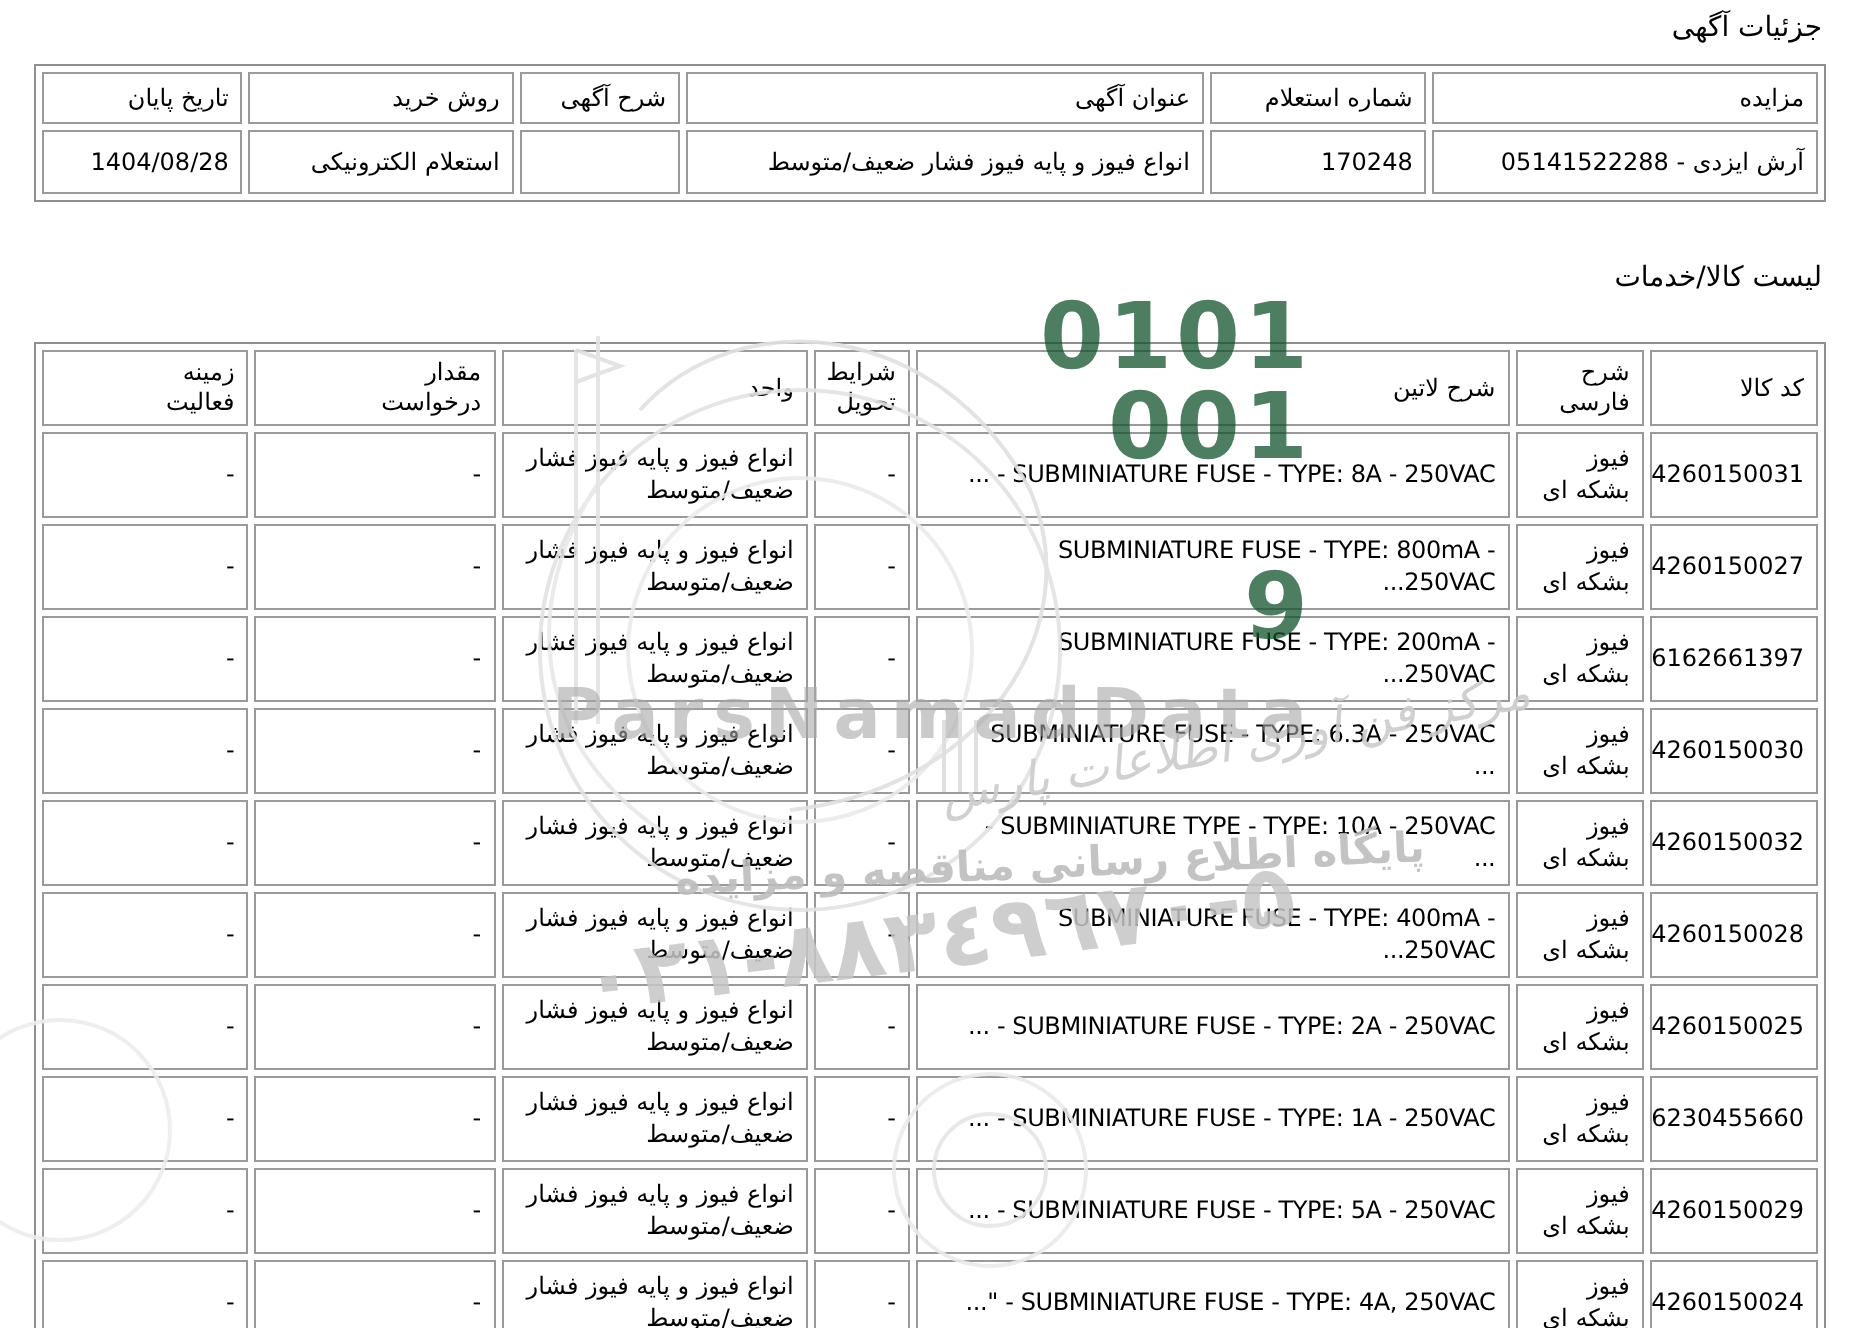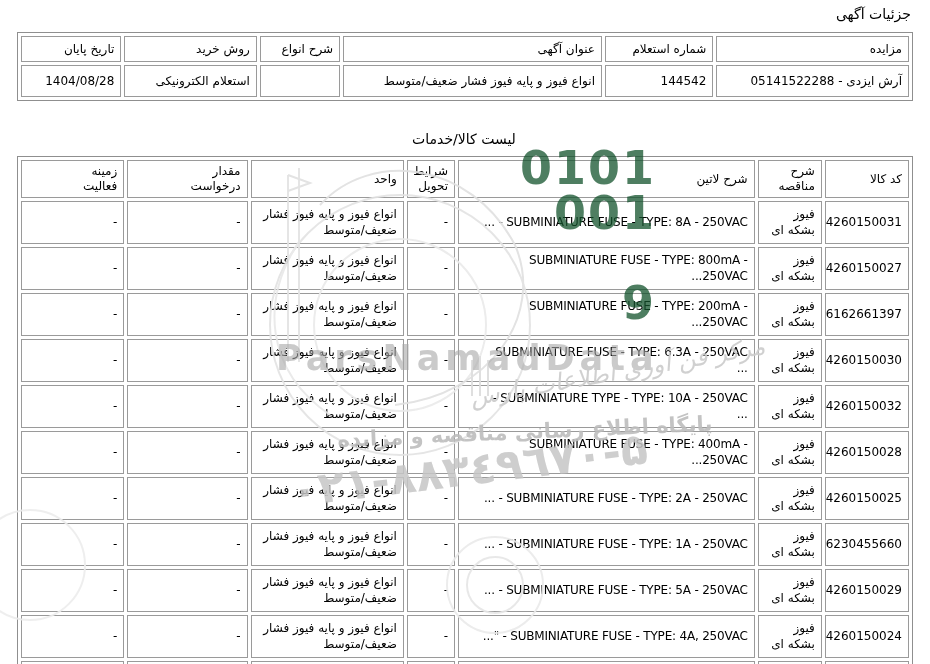--- a/index.html
+++ b/index.html
@@ -1,20 +1,20 @@
 <!DOCTYPE html>
 <html lang="fa" dir="rtl"><head>
 <meta charset="utf-8">
 <style>
   html,body{margin:0;padding:0;background:#ffffff;}
   body{font-family:"DejaVu Sans",sans-serif;color:#000;}
   .page{position:relative;width:930px;height:664px;overflow:hidden;background:#fff;}
   .content{position:relative;z-index:1;padding:4px 17px 0 17px;}
   .section-title{font-size:14px;font-weight:normal;margin:2px 2px 10px 0;text-align:right;}
-  .section-title.second{margin-top:30px;margin-bottom:9px;text-align:center;}
+  .section-title.second{margin-top:30px;margin-bottom:24px;}
   table.grid{width:896px;border-collapse:separate;border-spacing:3px;border:1px solid #8f8f8f;background:#fff;table-layout:fixed;}
   table.grid th, table.grid td{border:1px solid #9a9a9a;padding:2px 6px;font-size:12px;font-weight:normal;text-align:right;vertical-align:middle;background:transparent;overflow:hidden;}
   table.grid th{white-space:pre-line;line-height:1.25;}
   .ad-table th{height:20px;}
   .ad-table td{height:26px;}
   .items-table th{height:32px;}
   .items-table td{height:37px;line-height:1.3;}
   .c-desc_latin{direction:ltr;text-align:right;white-space:pre-line;font-size:12px;letter-spacing:-0.2px;padding:2px 8px;}
   .c-code{font-size:13px;}
   .c-desc_fa{line-height:1.3;}
@@ -68,27 +68,27 @@
           <col style="width:258px">
         <col style="width:80px">
           <col style="width:132px">
           <col style="width:100px">
       </colgroup>
       <tbody>
           <tr>
         <th>مزایده</th>
         <th>شماره استعلام</th>
         <th>عنوان آگهی</th>
-        <th>شرح انواع</th>
+        <th>شرح آگهی</th>
         <th>روش خرید</th>
         <th>تاریخ پایان</th>
       </tr>
       <tr>
         <td>آرش ایزدی - 05141522288</td>
-        <td>144542</td>
+        <td>170248</td>
         <td>انواع فیوز و پایه فیوز فشار ضعیف/متوسط</td>
         <td></td>
         <td>استعلام الکترونیکی</td>
         <td>1404/08/28</td>
       </tr>
     </tbody>
       </table>
 
     <div class="section-title second">لیست کالا/خدمات</div>
 
@@ -98,21 +98,21 @@
           <col style="width:64px">
           <col style="width:296px">
           <col style="width:48px">
         <col style="width:153px">
           <col style="width:120px">
           <col style="width:103px">
       </colgroup>
       <thead>
         <tr>
           <th>کد کالا</th>
-          <th>شرح مناقصه</th>
+          <th>شرح فارسی</th>
           <th>شرح لاتین</th>
           <th>شرایط
 تحویل</th>
           <th>واحد</th>
           <th>مقدار
 درخواست</th>
           <th>زمینه
 فعالیت</th>
         </tr>
       </thead>

